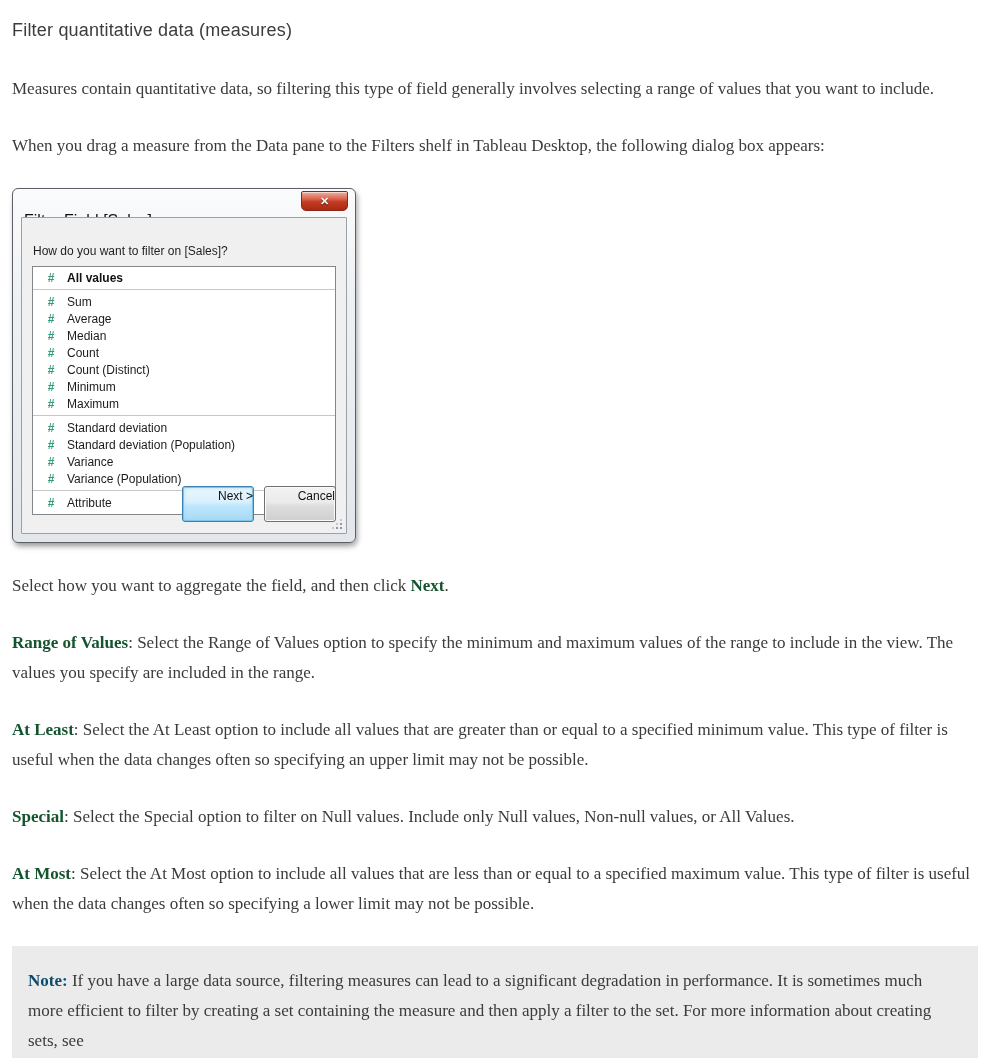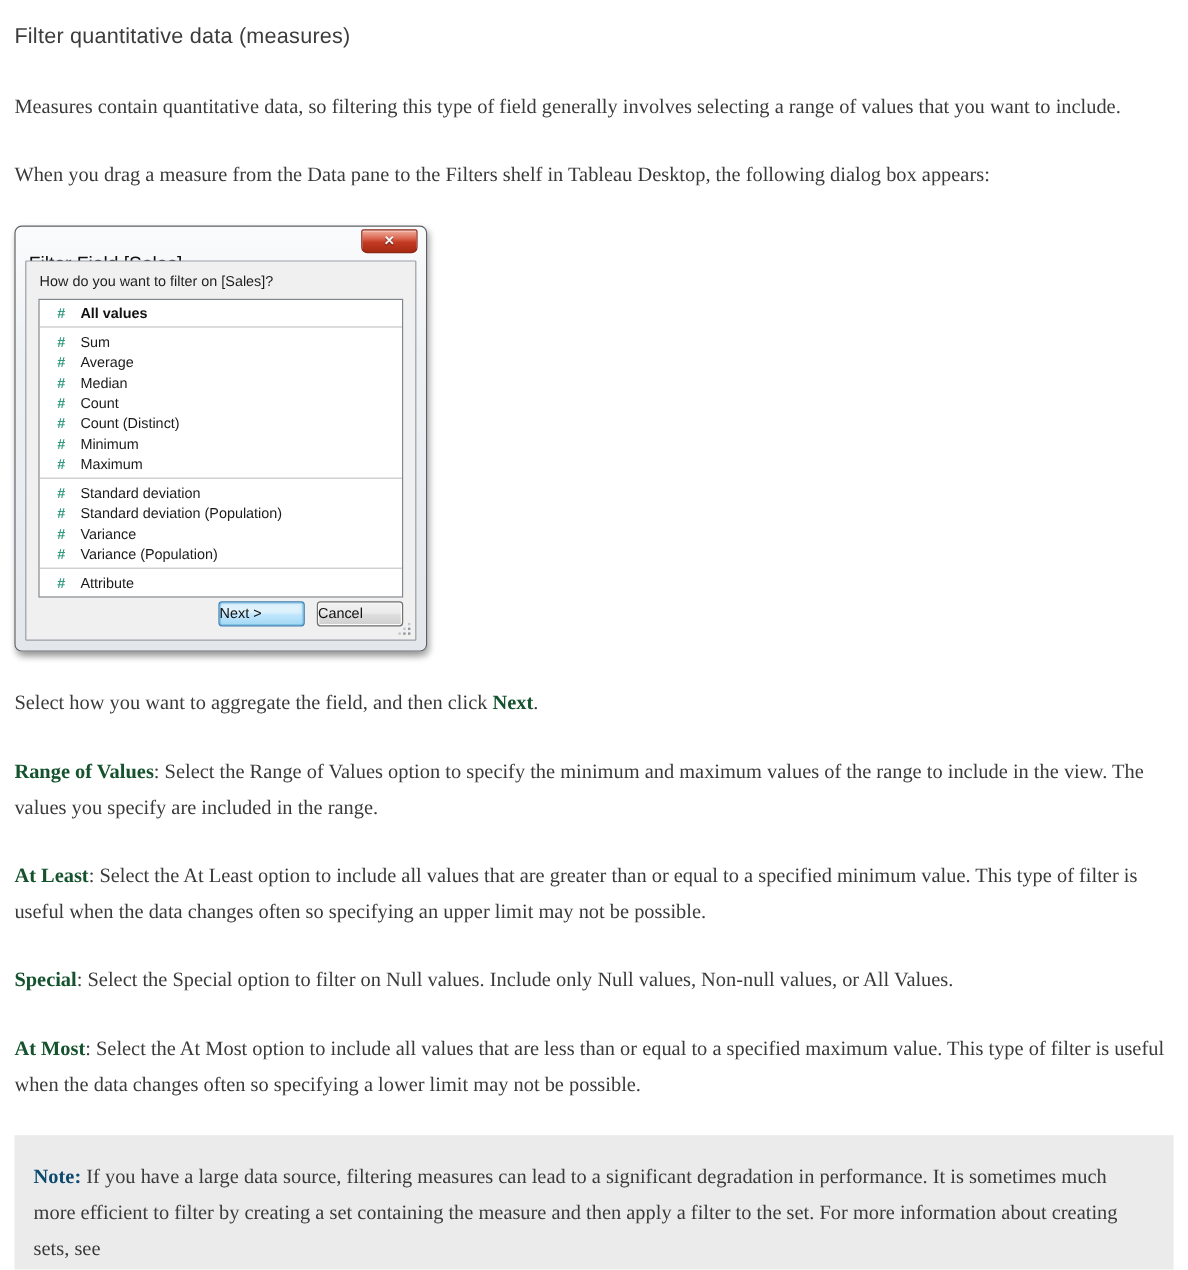--- a/index.html
+++ b/index.html
@@ -51,21 +51,21 @@
   .dlg-close .x {
     color: #f4f4f4; font-size: 11px; font-weight: bold; line-height: 1;
     text-shadow: 0 1px 1px rgba(0,0,0,0.6);
   }
   .dlg-client {
     width: 100%; height: 100%;
     background: #f0f0f0;
     border: 1px solid #9aa0a7;
     border-radius: 1px;
     position: relative;
-    padding: 8px 10px;
+    padding: 25px 10px;
   }
   .dlg-question { font-size: 12px; color: #1e1e1e; margin: 1px 0 8px 1px; }
   .dlg-list {
     background: #ffffff;
     border: 1px solid #82878c;
     width: 100%;
   }
   .grp { border-bottom: 1px solid #c6c6c6; padding: 3px 0; }
   .grp.grp-first { padding: 0; }
   .grp.grp-last { border-bottom: none; }
@@ -75,22 +75,22 @@
     color: #349b80; font-weight: bold; font-size: 12px;
     width: 14px; margin-left: 11px; text-align: center;
   }
   .row .lbl { margin-left: 9px; color: #1b1b1b; white-space: nowrap; }
   .row.bold .lbl { font-weight: bold; color: #111; }
   .dlg-buttons {
     position: absolute; bottom: 11px; right: 10px;
     display: flex; gap: 10px;
   }
   .btn {
-    width: 72px; height: 21px;
-    font-size: 12px; color: #101010; text-align: left; line-height: 19px;
+    width: 72px; height: 36px;
+    font-size: 12px; color: #101010; text-align: right; line-height: 19px;
     border: 1px solid #707070; border-radius: 3px;
     background: linear-gradient(180deg, #f2f2f2, #ebebeb 45%, #dddddd 55%, #cfcfcf);
     box-shadow: inset 0 0 0 1px #fbfbfb;
   }
   .btn-default {
     border-color: #3c7fb1;
     background: linear-gradient(180deg, #eaf6fd, #d9f0fc 45%, #bee6fd 55%, #a7d9f5);
     box-shadow: inset 0 0 0 1px #7ec3e8, inset 0 0 4px #9ed5ef;
   }
   .grip { position: absolute; right: 3px; bottom: 3px; width: 11px; height: 11px; }

